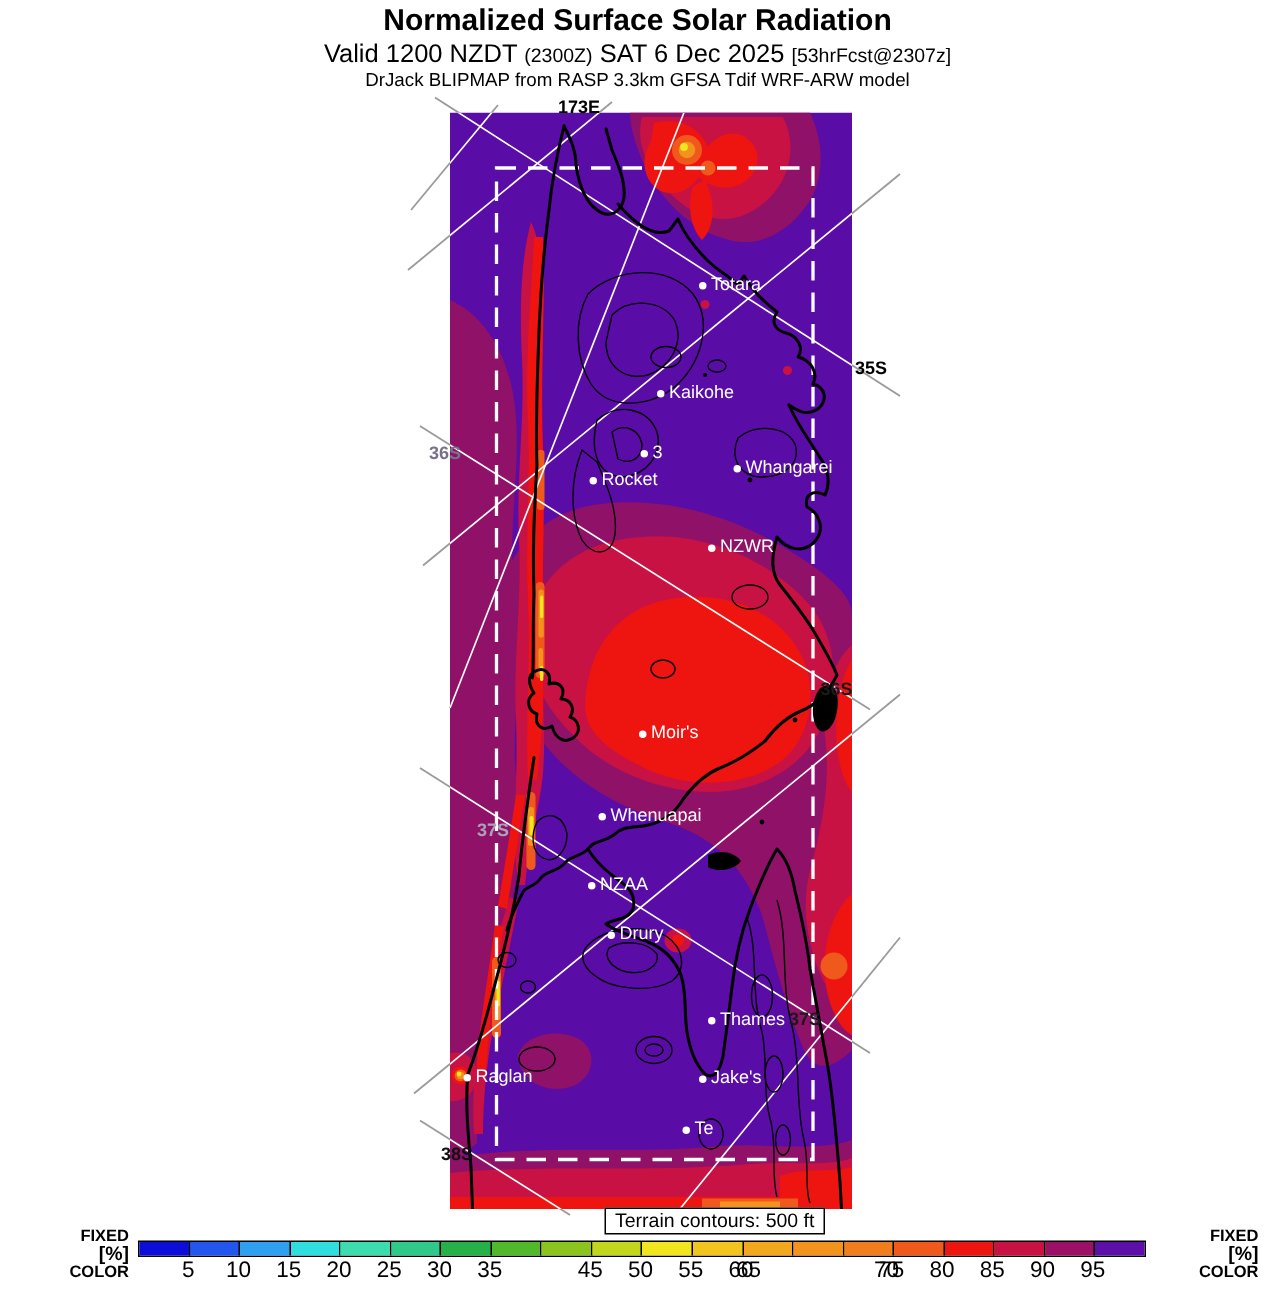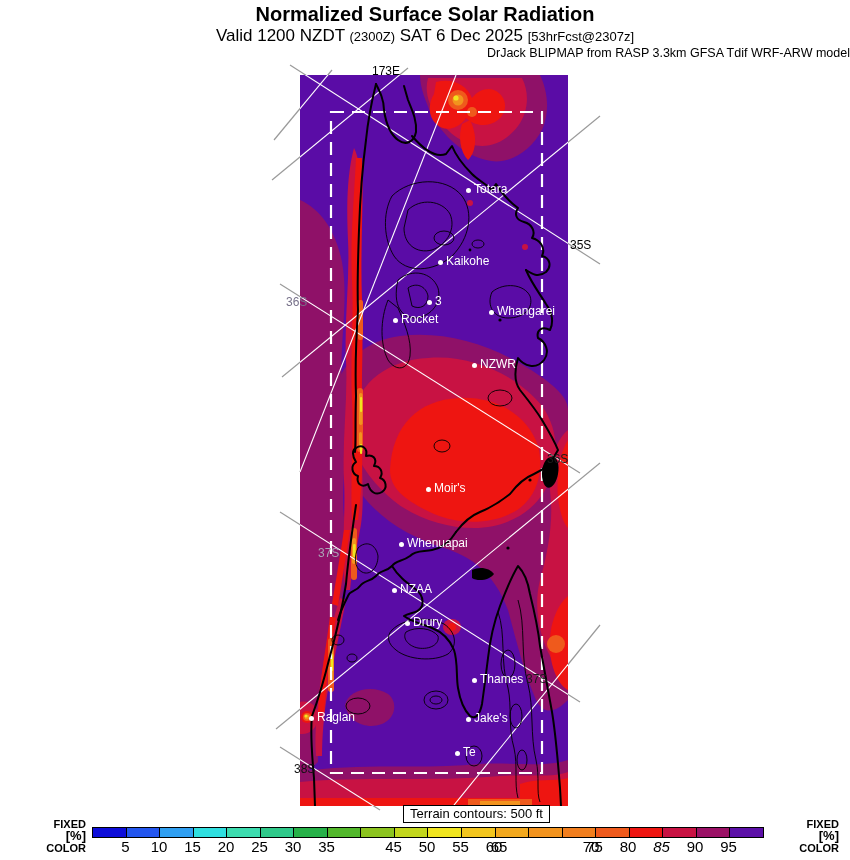--- a/index.html
+++ b/index.html
@@ -3,26 +3,26 @@
 <meta charset="utf-8">
 <style>
   html,body{margin:0;padding:0;background:#ffffff;}
   #page{position:relative;width:850px;height:860px;background:#fff;overflow:hidden;
         font-family:"Liberation Sans", sans-serif;}
   #map-svg{position:absolute;left:0;top:0;z-index:1;}
   .hdr{position:absolute;left:0;width:850px;text-align:center;color:#000;z-index:5;}
   #title-main{top:3px;font-size:20px;font-weight:bold;}
   #title-valid{top:26px;font-size:17px;}
   #title-valid .small{font-size:13px;}
-  #title-model{top:46px;font-size:12.5px;text-align:right;}
+  #title-model{top:46px;font-size:12.5px;}
   #map-overlay{position:absolute;left:0;top:0;width:850px;height:860px;z-index:4;pointer-events:none;}
   .site{position:absolute;}
   .site .dot{position:absolute;width:5px;height:5px;background:#fff;border-radius:50%;}
   .site .lbl{position:absolute;color:#fff;font-size:12px;white-space:nowrap;}
-  .grat-lbl{position:absolute;font-size:12px;font-weight:normal;white-space:nowrap;}
+  .grat-lbl{position:absolute;font-size:12px;font-weight:bold;white-space:nowrap;}
   #terrain-box{position:absolute;left:403px;top:805px;z-index:6;background:#fff;
      border:1px solid #000;color:#000;font-size:13px;padding:0px 6px;height:16px;line-height:16px;}
   #colorbar{position:absolute;left:92px;top:827px;width:670px;height:9px;z-index:6;
      border:1px solid #000;display:flex;box-sizing:content-box;}
   #colorbar .seg{flex:1 1 auto;height:100%;border-right:1px solid #000;}
   #colorbar .seg:last-child{border-right:none;}
   #ticks{position:absolute;left:0;top:838px;width:850px;height:18px;z-index:6;color:#000;}
   #ticks .tick{position:absolute;transform:translateX(-50%);font-size:15px;}
   .fixed-block{position:absolute;top:818px;width:60px;text-align:right;color:#000;z-index:6;
      font-weight:bold;line-height:12px;}
@@ -305,21 +305,21 @@
       <span class="tick" style="left: 326.5px;">35</span>
       <span class="tick" style="left: 360px; margin-top: 36px;">40</span>
       <span class="tick" style="left: 393.5px;">45</span>
       <span class="tick" style="left: 427px;">50</span>
       <span class="tick" style="left: 460.5px;">55</span>
       <span class="tick" style="left: 494px;">60</span>
       <span class="tick" style="left: 499px;">65</span>
       <span class="tick" style="left: 591px;">70</span>
       <span class="tick" style="left: 594.5px;">75</span>
       <span class="tick" style="left: 628px;">80</span>
-      <span class="tick" style="left: 661.5px; font-style: italic;">85</span>
+      <span class="tick" style="left: 661.5px;">85</span>
       <span class="tick" style="left: 695px;">90</span>
       <span class="tick" style="left: 728.5px;">95</span>
     </div>
 
   <div class="fixed-block" id="fixed-right">
     <div class="l1">FIXED</div>
     <div class="l2">[%]</div>
     <div class="l3">COLOR</div>
   </div>
 </div>

